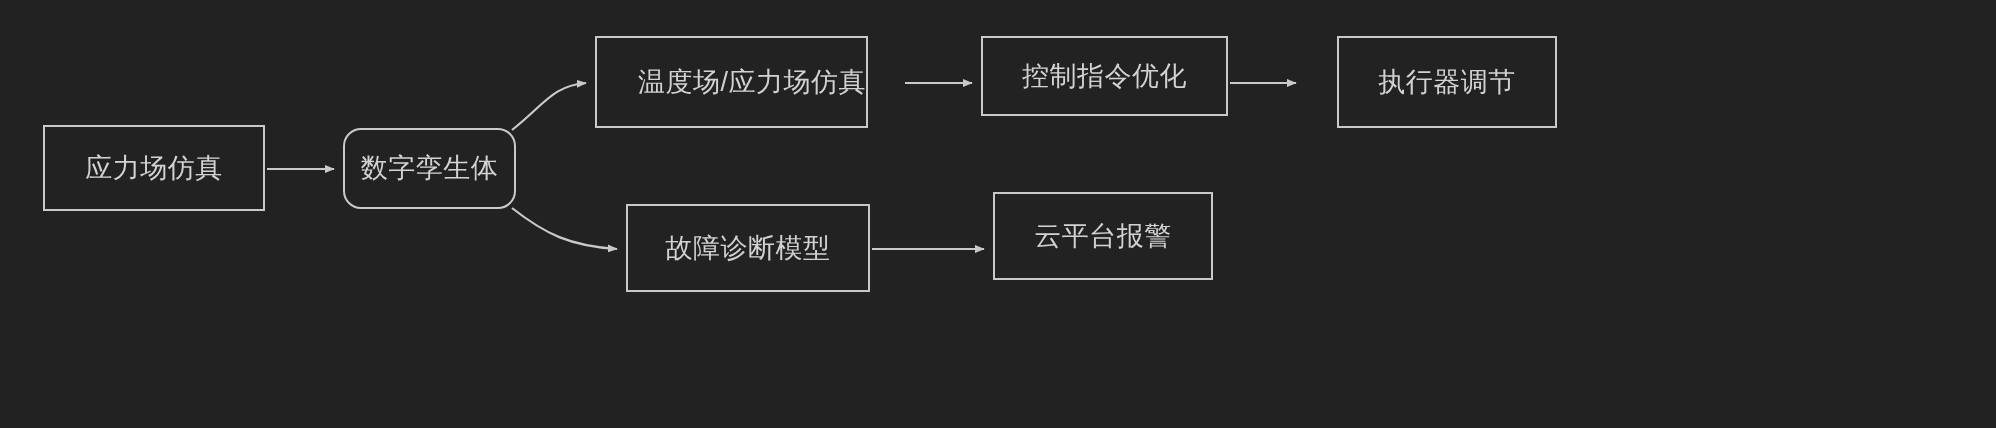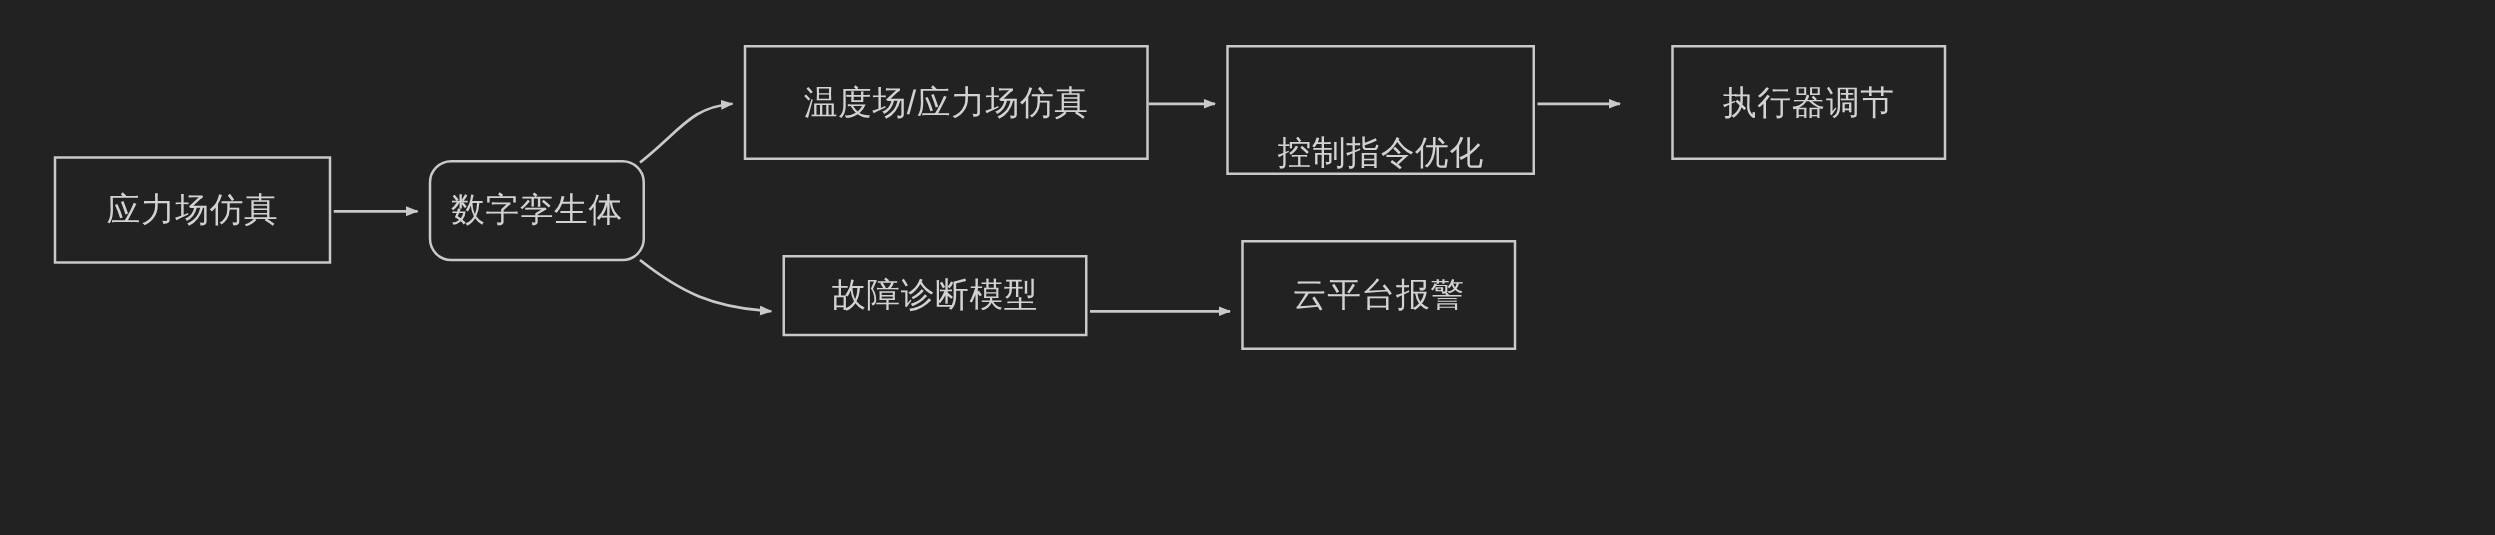--- a/index.html
+++ b/index.html
@@ -44,24 +44,24 @@
     border-radius: 18px;
   }
   .node-label {
     display: block;
     pointer-events: none;
   }
 
   
   #node-sensor-data        { left: 43px;   top: 125px; width: 222px; height: 86px; }
   #node-digital-twin       { left: 343px;  top: 128px; width: 173px; height: 81px; }
-  #node-field-simulation   { left: 595px;  top: 36px;  width: 324px; height: 92px; }
-  #node-control-optimize   { left: 981px;  top: 36px;  width: 247px; height: 104px; align-items: flex-end; }
+  #node-field-simulation   { left: 595px;  top: 36px;  width: 273px; height: 92px; justify-content: flex-end; }
+  #node-control-optimize   { left: 981px;  top: 36px;  width: 247px; height: 80px; }
   #node-actuator-adjust    { left: 1305px; top: 36px;  width: 220px; height: 92px; margin-left: 32px; }
-  #node-fault-diagnosis    { left: 626px;  top: 204px; width: 244px; height: 65px; font-family: Liberation Serif, serif; }
+  #node-fault-diagnosis    { left: 626px;  top: 204px; width: 244px; height: 88px; font-family: Liberation Serif, serif; }
   #node-cloud-alarm        { left: 993px;  top: 192px; width: 220px; height: 88px; }
 </style>
 </head>
 <body>
 
 <div id="diagram-canvas">
 
   <svg id="edge-layer" viewBox="0 0 1996 428" width="1996" height="428" xmlns="http://www.w3.org/2000/svg">
     <defs>
       <marker id="arrowhead" markerWidth="10" markerHeight="8" refX="9.2" refY="4" orient="auto" markerUnits="userSpaceOnUse">

